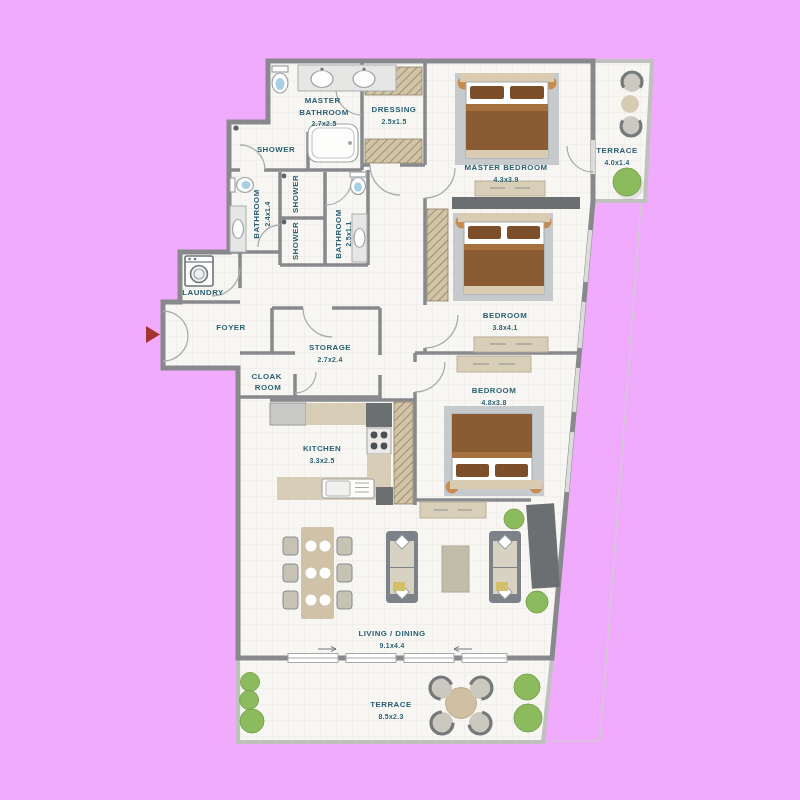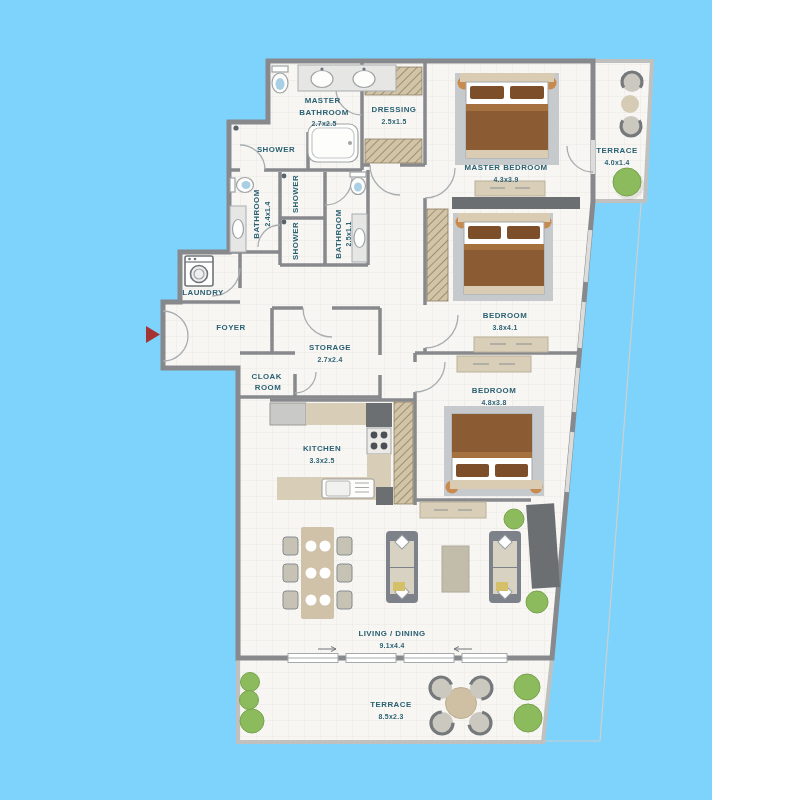--- a/index.html
+++ b/index.html
@@ -1,16 +1,16 @@
 <!DOCTYPE html>
 <html><head>
 <meta charset="utf-8">
 <style>
   html,body{margin:0;padding:0;background:#ffffff;}
-  .stage{position:relative;width:712px;height:800px;background:#7dd3fc;overflow:hidden;text-align:center;}
+  .stage{position:relative;width:800px;height:800px;background:#f0abfc;overflow:hidden;text-align:center;}
   svg{position:absolute;left:0;top:0;}
   .lbl{font-family:"Liberation Sans",sans-serif;font-size:7.9px;font-weight:bold;
        fill:#2b6173;letter-spacing:.45px;text-anchor:middle;}
   .dim{font-family:"Liberation Sans",sans-serif;font-size:6.9px;font-weight:bold;
        fill:#2b6173;letter-spacing:.3px;text-anchor:middle;}
   .wall{stroke:#87898c;stroke-width:3.5;fill:none;}
   .arc{stroke:#a8adb0;stroke-width:1.3;fill:none;}
   .win{stroke:#dcdcda;stroke-width:4;fill:none;}
   .fix{fill:#fdfdfc;stroke:#9fa3a6;stroke-width:1.2;}
   .van{fill:#e6e6e4;stroke:#a9acaf;stroke-width:1;}

